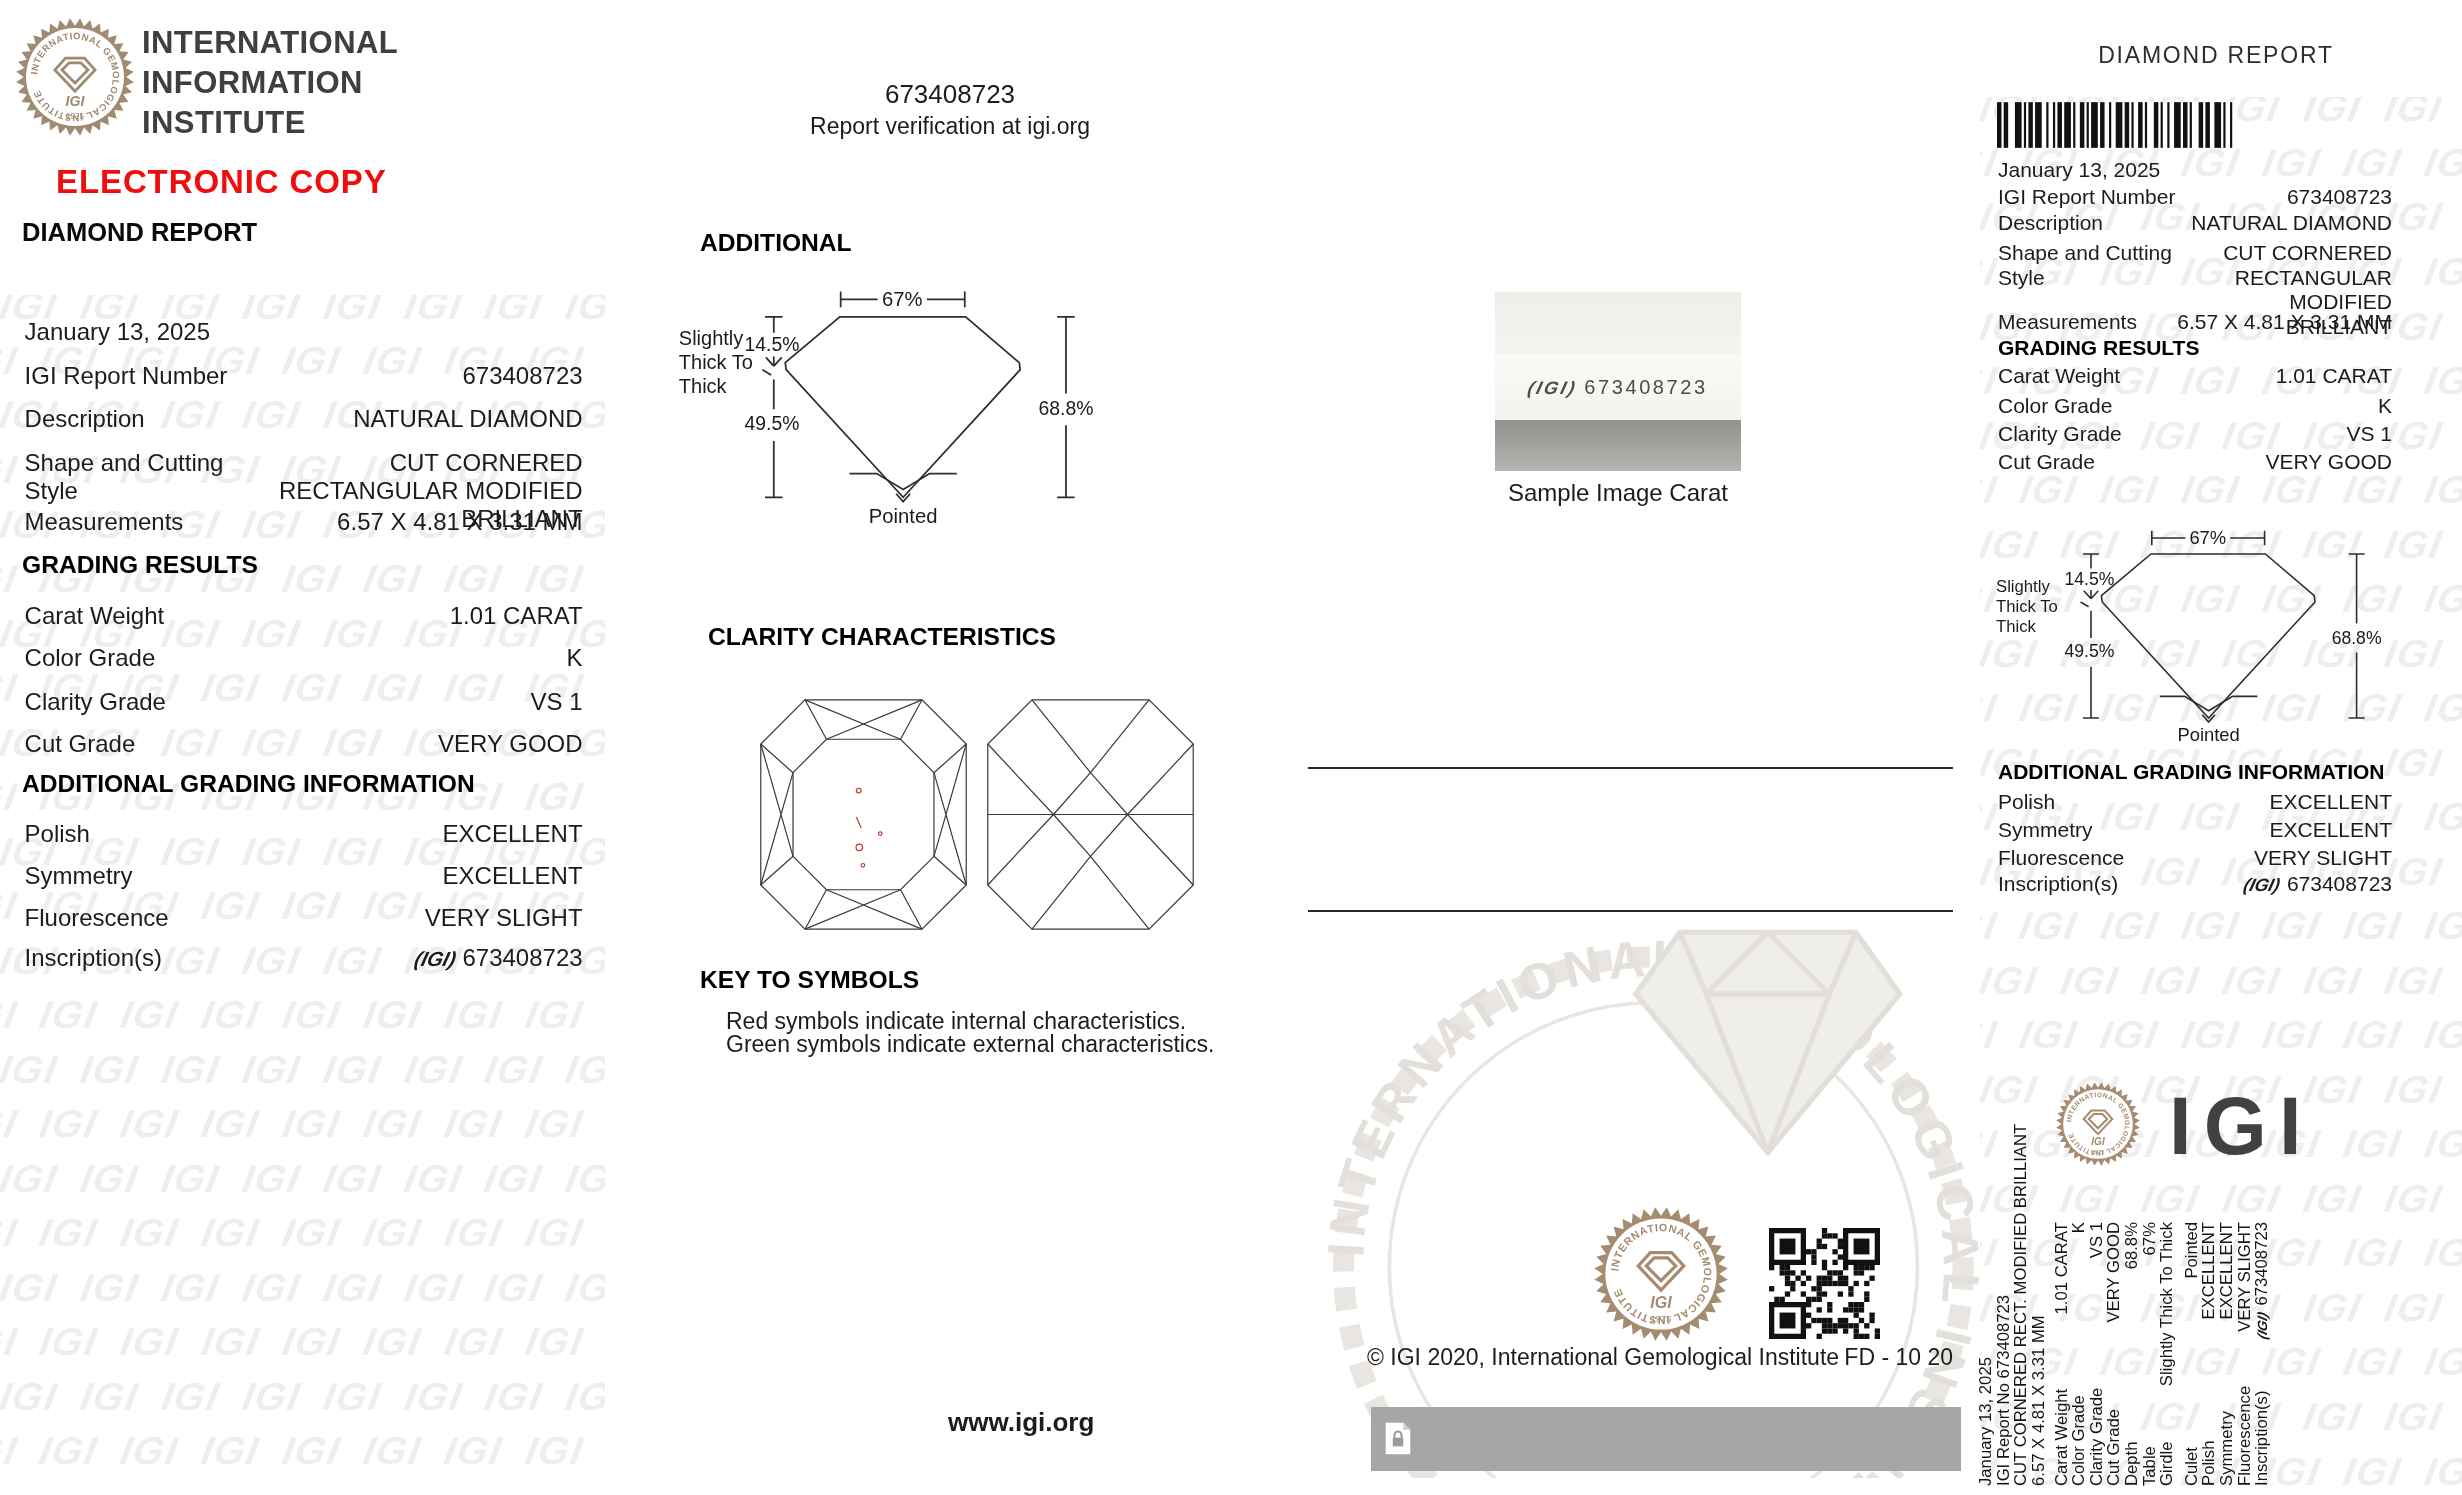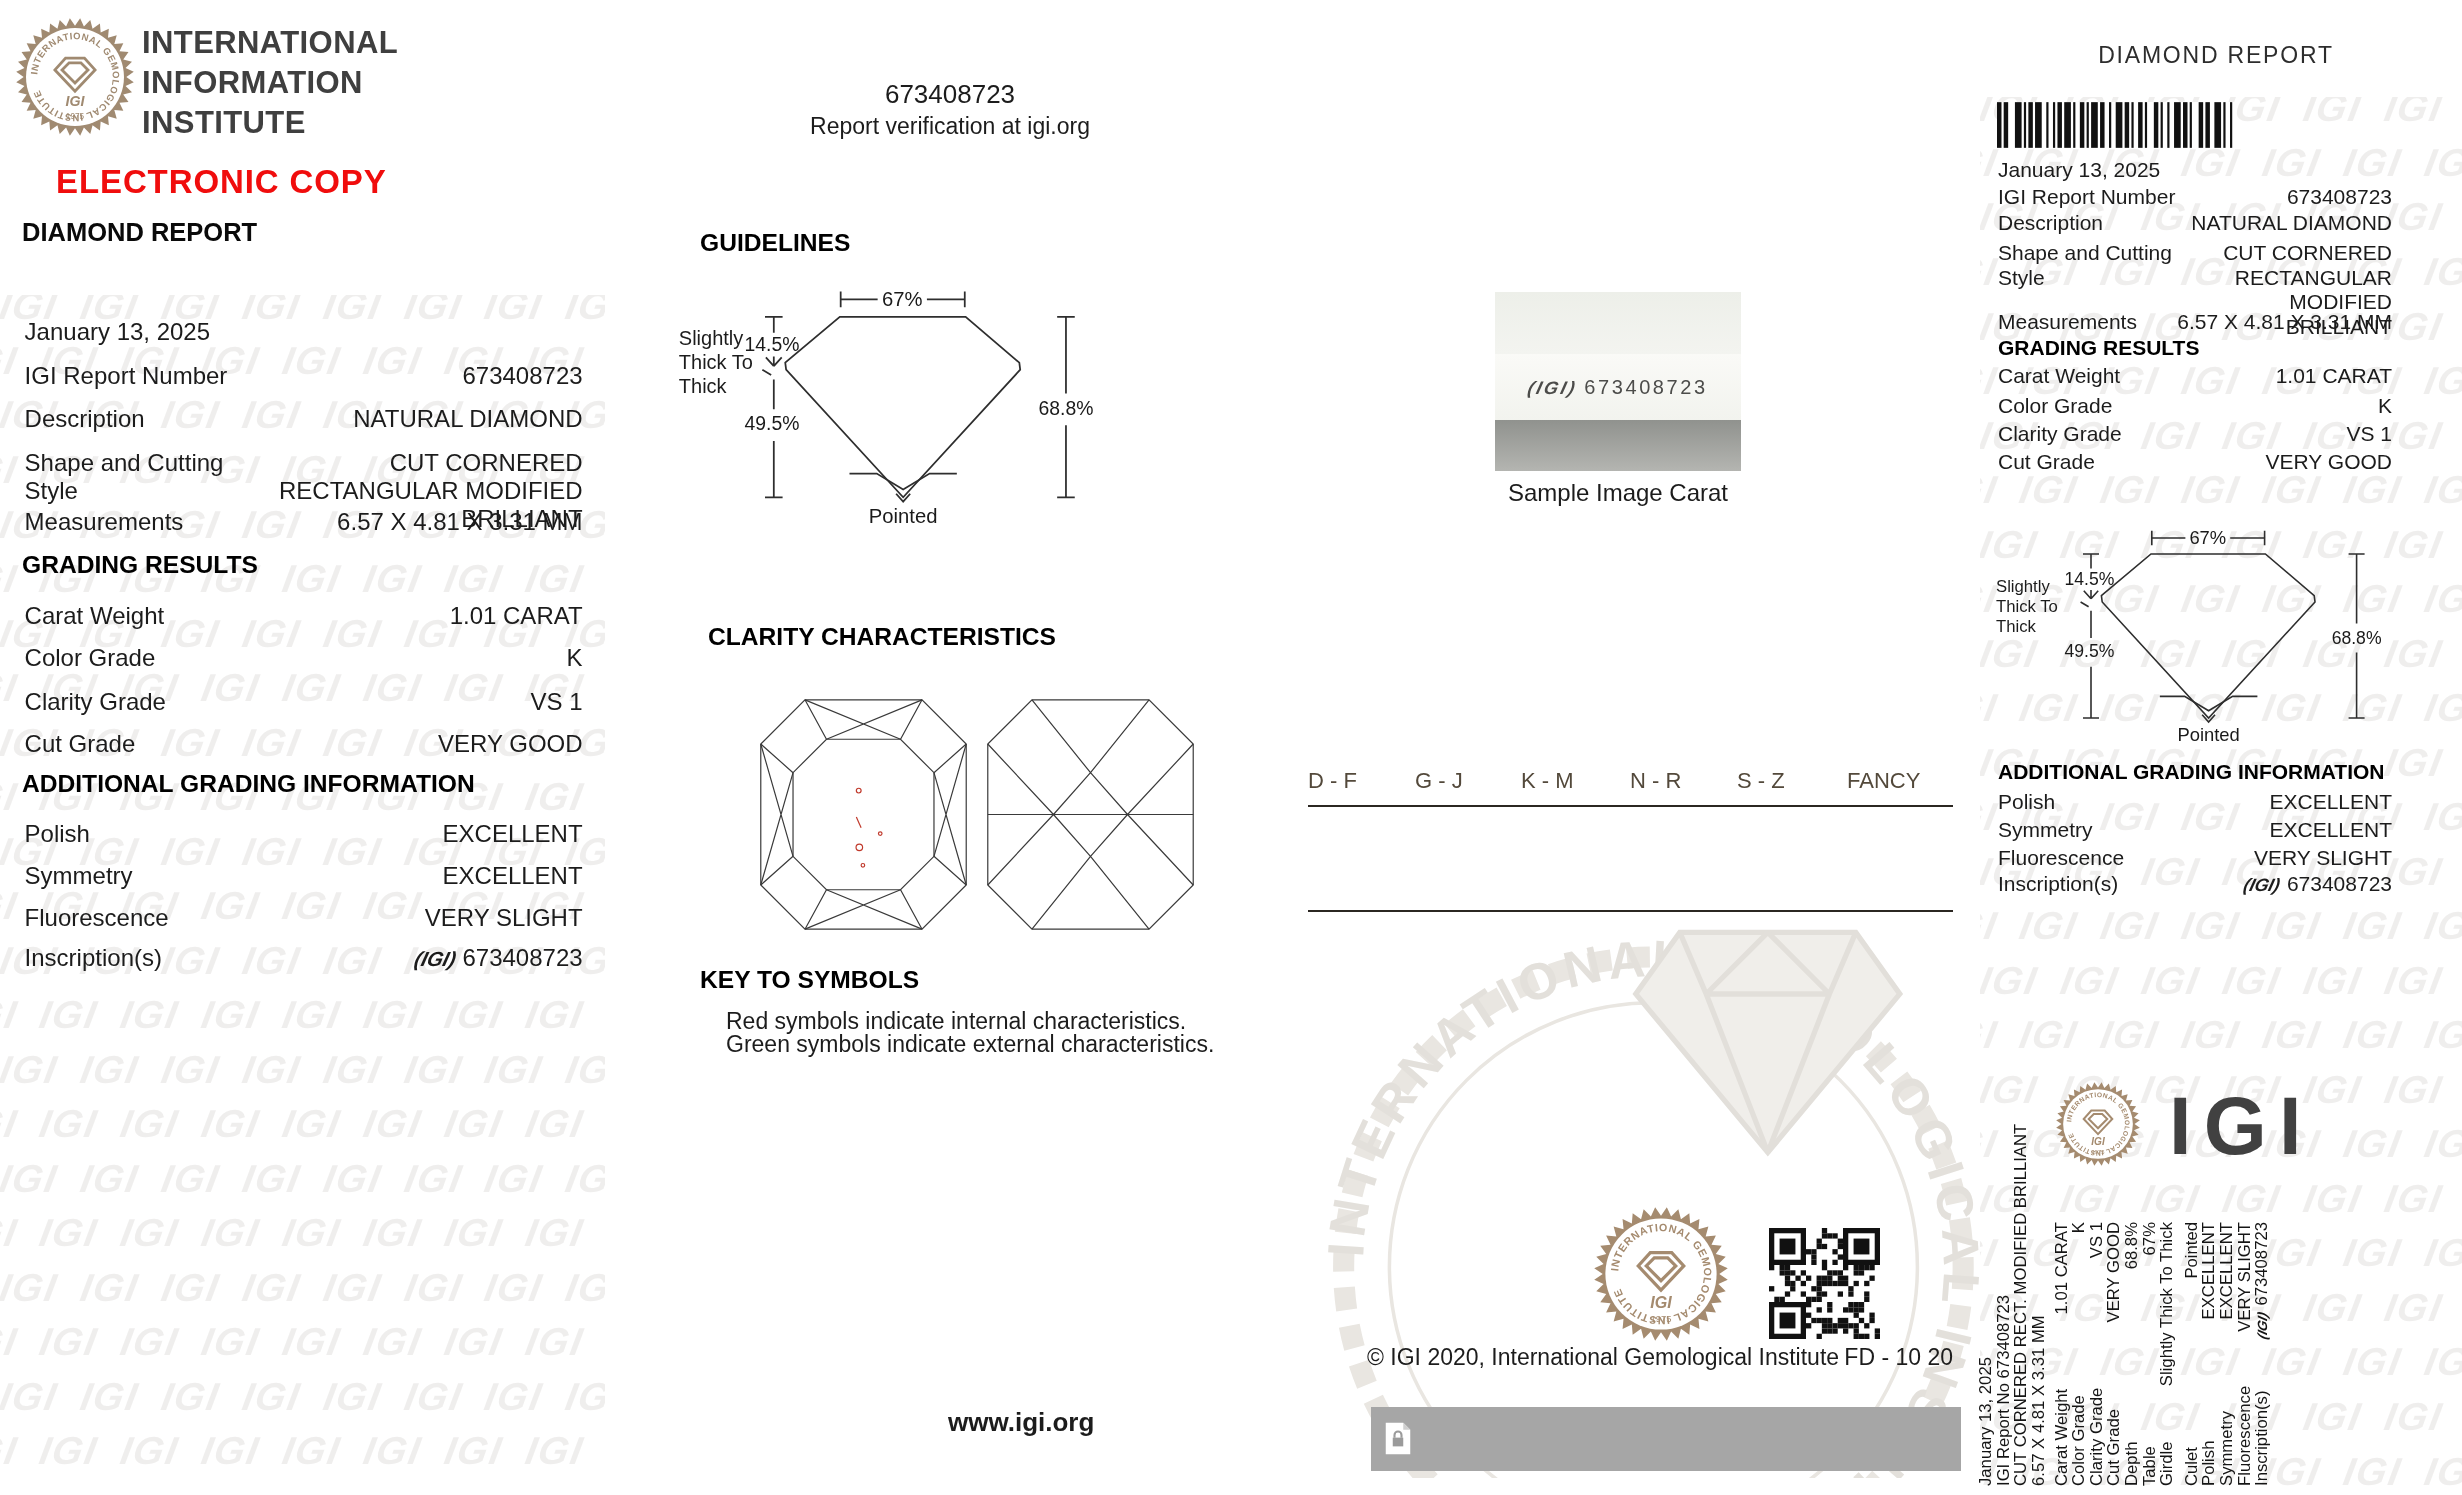--- a/index.html
+++ b/index.html
@@ -485,21 +485,21 @@
 <div class="abs row lrow" style="left:24.6px;top:944px;width:558px">
   <span>Inscription(s)</span>
   <span class="val">
     <span class="igi-mark" style="font-size:0.85em">IGI</span><span>673408723</span>
   </span>
 </div>
 
 <div class="abs" style="left:730px;top:79px;width:440px;text-align:center;font-size:26px">673408723</div>
 <div class="abs" style="left:730px;top:113px;width:440px;text-align:center;font-size:23px">Report verification at igi.org</div>
 
-<div class="abs lhead" style="left:700px;top:229px">GUIDELINES</div>
+<div class="abs lhead" style="left:700px;top:229px">ADDITIONAL</div>
 
 <div id="prop-large" class="prop-wrap prop-large" style="left:677px;top:286px;width:440px;height:251px">
   <svg width="100%" height="100%" viewBox="0 0 500 285" fill="none" stroke="#2e2e2e" stroke-width="2">
     <path d="M185,35 L328,35 L389,87 L390,95 L257,240 L124,95 L123,87 Z"></path>
     <path d="M196,213 L227,213 L257,231 L287,213 L318,213"></path>
     <path d="M249,236 L257,245 L265,236"></path>
     <path d="M186,6 L186,24 M327,6 L327,24 M186,15 L228,15 M284,15 L327,15"></path>
     <text x="256" y="23" font-size="23" fill="#1a1a1a" stroke="none" text-anchor="middle">67%</text>
     <path d="M100,35 L120,35 M110,35 L110,53 M110,80 L110,90 M101,81 L110,91 M110,91 L119,81 M97,95 L107,101"></path>
     <text x="108" y="74" font-size="22" fill="#1a1a1a" stroke="none" text-anchor="middle">14.5%</text>
@@ -559,28 +559,20 @@
   <div style="position:absolute;left:0;top:62px;width:246px;height:67px;background:linear-gradient(180deg,#fafaf7,#f2f3ee);display:flex;align-items:center;justify-content:center">
     <span style="font-size:20px;color:#4c4c4a;letter-spacing:2.6px;white-space:nowrap">
       <span class="igi-mark" style="font-size:0.9em">IGI</span><span>673408723</span>
     </span>
   </div>
   <div style="position:absolute;left:0;top:128px;width:246px;height:51px;background:linear-gradient(180deg,#90928e,#b4b5b1)"></div>
 </div>
 <div class="abs samplecap" style="left:1486px;top:479px;width:264px">Sample Image Carat</div>
 
 <div class="abs scale" style="left:1308px;top:756px;width:645px">
-  <div class="sc-cols">
-    <span style="width:107px">D - F</span>
-    <span style="width:106px">G - J</span>
-    <span style="width:109px">K - M</span>
-    <span style="width:107px">N - R</span>
-    <span style="width:110px">S - Z</span>
-    <span style="width:106px">FANCY</span>
-  </div>
   <div class="sc-rule"></div>
 </div>
 
 <div class="abs scale" style="left:1308px;top:899px;width:645px">
   <div class="sc-rule"></div>
 </div>
 
 <div class="abs" style="left:948px;top:1407px;font-size:26px;font-weight:bold">www.igi.org</div>
 
 <svg class="abs seal" style="left:1594px;top:1207px" width="134" height="134" viewBox="0 0 100 100">

